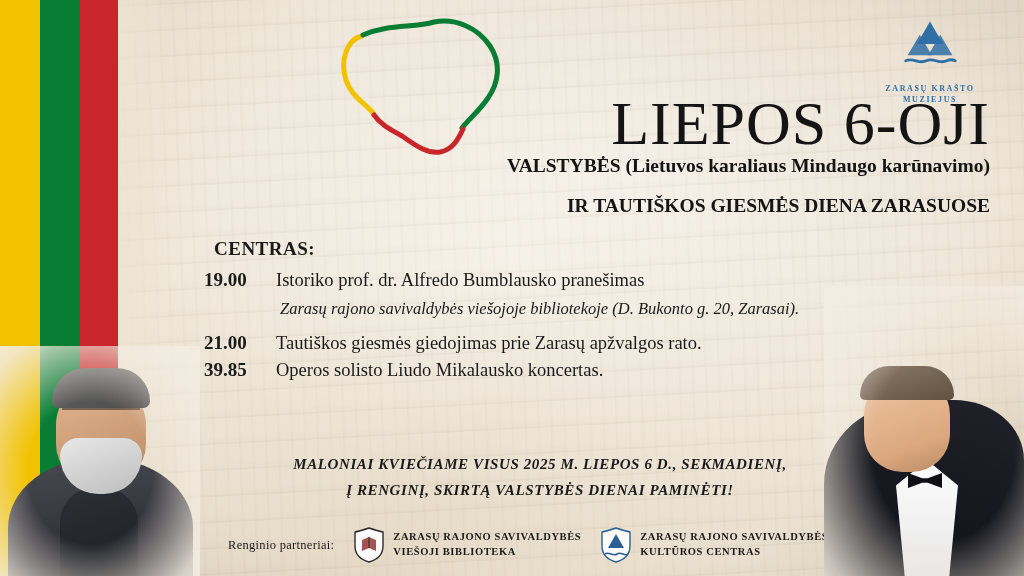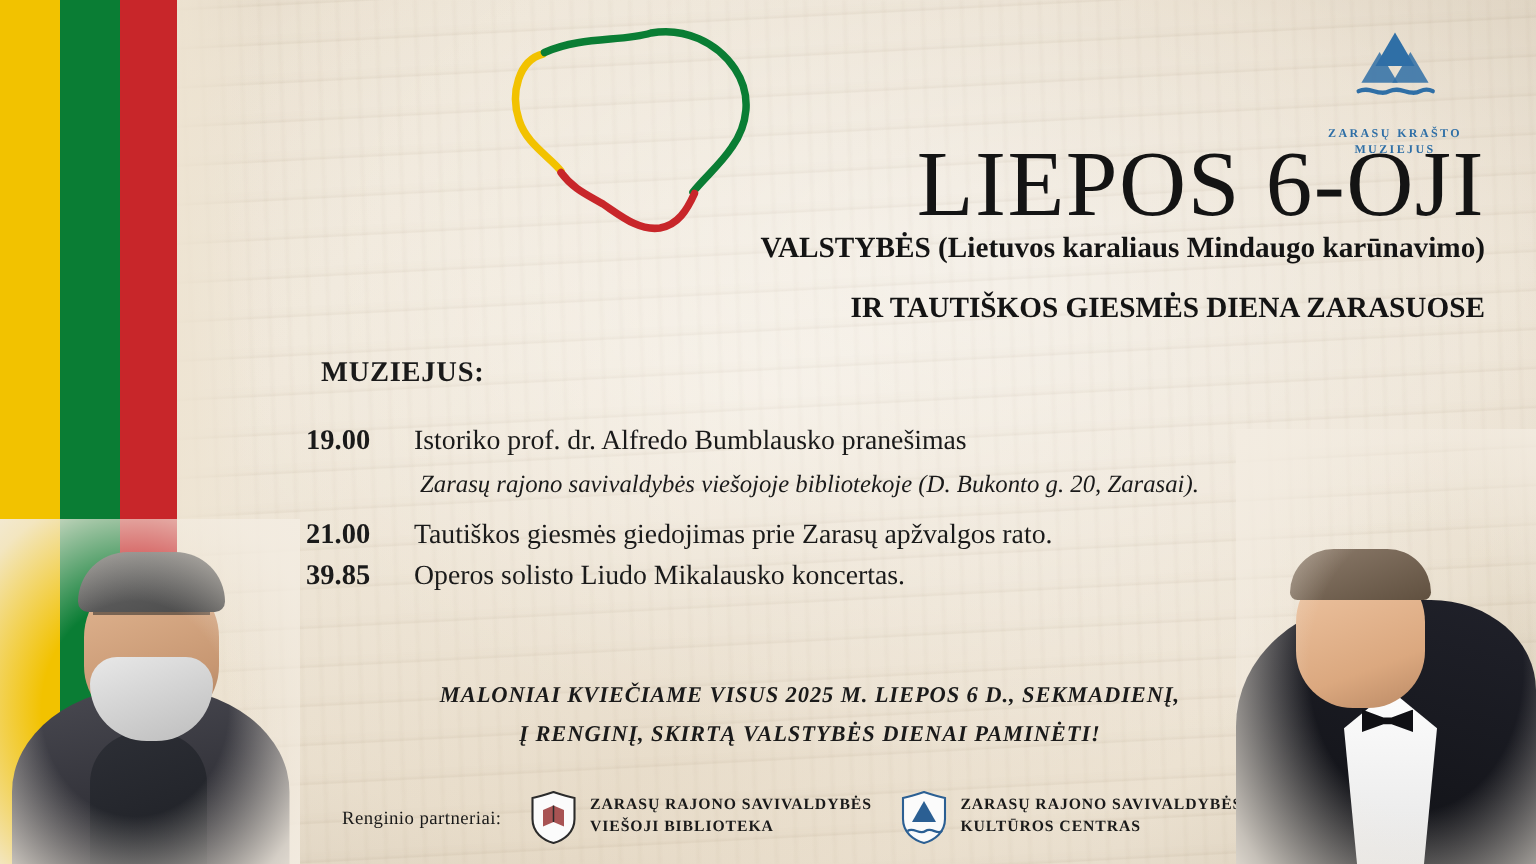--- a/index.html
+++ b/index.html
@@ -163,21 +163,21 @@
     margin: 8px 0 4px 76px;
     font-size: 20px;
     font-weight: bold;
     letter-spacing: 0.2px;
   }
   .venue {
     margin: 2px 0 12px 76px;
     font-size: 16.5px;
     font-style: italic;
   }
-  .row.tight { margin-bottom: 6px; margin-top: 14px; }
+  .row.tight { margin-bottom: 6px; }
 
   
   .invite {
     position: absolute;
     left: 260px; top: 452px;
     width: 560px;
     text-align: center;
     font-style: italic;
     font-weight: bold;
     font-size: 15px;
@@ -330,21 +330,21 @@
       <div>MUZIEJUS</div>
     </div>
   </div>
 
   <div class="headline">
     <div class="title">LIEPOS 6-OJI</div>
     <div class="subtitle1">VALSTYBĖS (Lietuvos karaliaus Mindaugo karūnavimo)</div>
     <div class="subtitle2">IR TAUTIŠKOS GIESMĖS DIENA ZARASUOSE</div>
   </div>
 
-  <div class="program-label">MUZIEJUS:</div>
+  <div class="program-label">CENTRAS:</div>
 
   <div class="program">
 
     <div class="row tight">
       <div class="time">19.00</div>
       <div class="desc">Istoriko prof. dr. Alfredo Bumblausko pranešimas</div>
     </div>
 
     <div class="venue">Zarasų rajono savivaldybės viešojoje bibliotekoje (D. Bukonto g. 20, Zarasai).</div>
 

